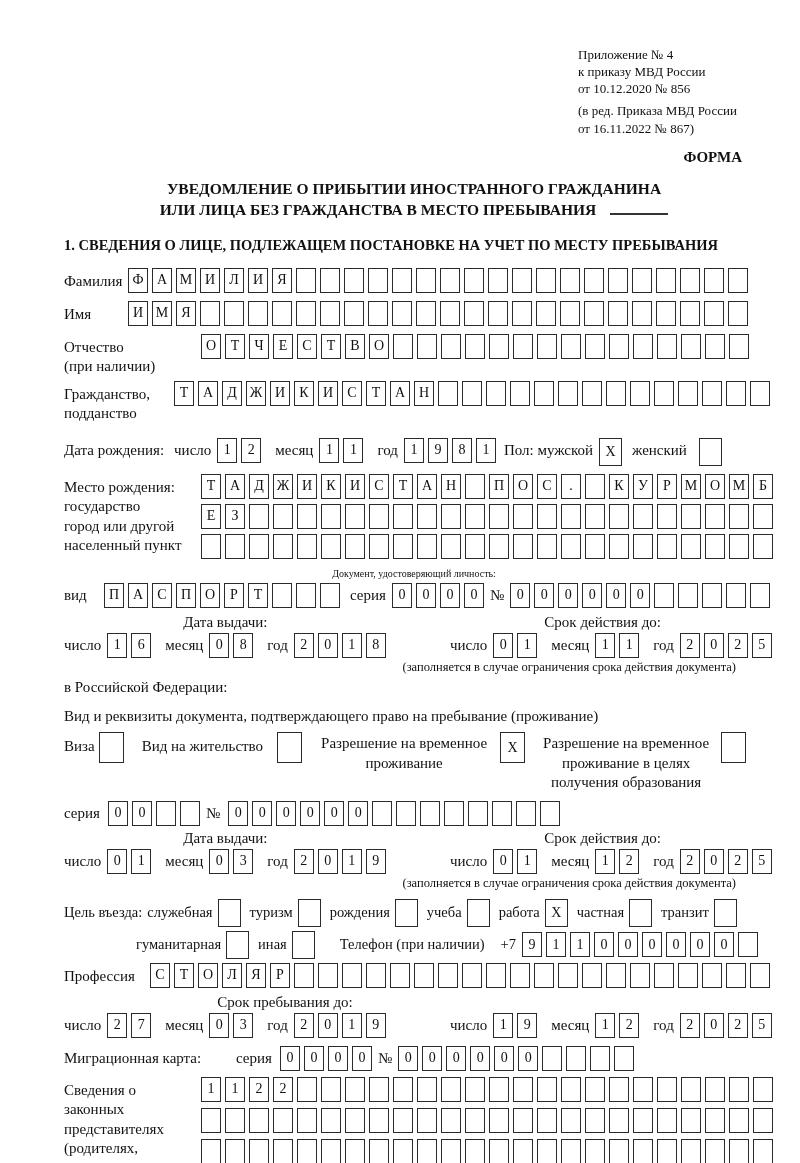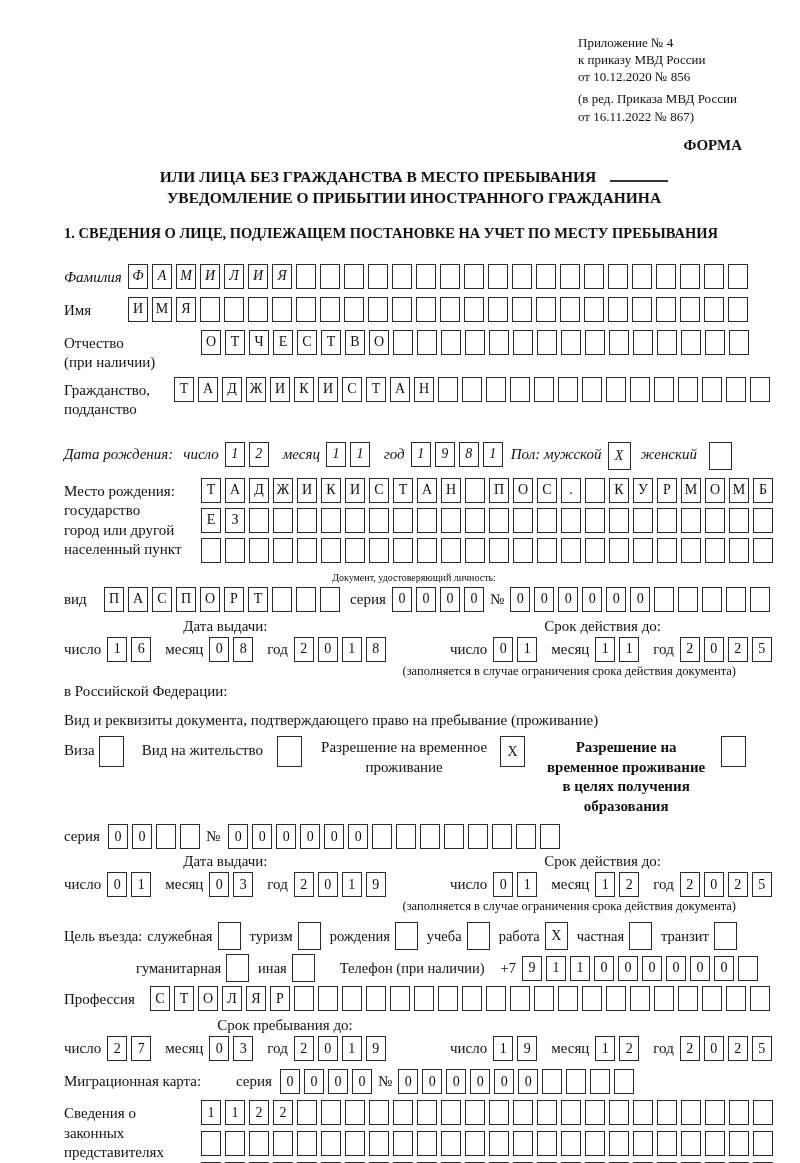--- a/index.html
+++ b/index.html
@@ -1,38 +1,38 @@
 <!DOCTYPE html>
 <html><head>
 <meta charset="utf-8">
 <style>
   html,body{margin:0;padding:0;background:#fff;}
   .page{
     position:relative;width:776px;height:1163px;box-sizing:border-box;
-    padding:34px 12px 10px 64px;background:#fff;color:#111;
+    padding:46px 12px 10px 64px;background:#fff;color:#111;
     font-family:"Liberation Serif","DejaVu Serif",serif;overflow:hidden;
   }
   .hdr{margin-left:auto;width:186px;font-size:13px;line-height:1.32;}
   .hdr .g2{margin-top:5px;}
   .forma{font-weight:bold;font-size:15px;text-align:right;margin:12px 22px 0 0;}
   .title{font-weight:bold;font-size:15.5px;text-align:center;margin-top:12px;line-height:1.38;}
   .uline{display:inline-block;width:58px;border-bottom:2px solid #333;margin-left:14px;height:14px;}
   .sec{font-weight:bold;font-size:14.5px;margin-top:16px;}
   .row{display:flex;align-items:flex-start;}
   .lbl{font-size:15px;flex:none;padding-top:4px;line-height:1.3;}
   .w64{width:64px;} .w110{width:110px;} .w137{width:137px;}
   .cells{display:flex;flex:none;}
   .cell{
     flex:none;width:18px;height:23px;border:1.5px solid #2b2b2b;margin-right:4px;
     display:flex;align-items:center;justify-content:center;
     font-size:14px;background:#fff;
   }
   .cb .cell{width:21px;height:26px;margin-right:0;}
   .cb2 .cell{width:23px;height:29px;margin-right:0;}
-  .mt14{margin-top:22px;font-style:italic;} .mt6{margin-top:8px;} .mt8{margin-top:8px;} .mt4{margin-top:4px;}
+  .mt14{margin-top:14px;} .mt6{margin-top:8px;} .mt8{margin-top:8px;} .mt4{margin-top:4px;}
   .stack{line-height:1.3;}
   .bp-rows .cells{margin-bottom:5px;}
   .dochead{font-weight:normal;font-size:10px;text-align:center;margin-top:4px;}
   .inl{font-size:15px;padding-top:4px;flex:none;}
   .dl{font-size:15px;padding:4px 6px 0 10px;flex:none;}
   .dl:first-child{padding-left:0;}
   .dates-head{display:flex;font-size:15px;margin-top:6px;}
   .dates-head .h1{width:330px;text-align:center;}
   .dates-head .hgap{width:56px;}
   .dates-head .h2{width:330px;text-align:center;}
@@ -60,22 +60,22 @@
     <div>Приложение № 4</div>
     <div>к приказу МВД России</div>
     <div>от 10.12.2020 № 856</div>
     <div class="g2">(в ред. Приказа МВД России</div>
     <div>от 16.11.2022 № 867)</div>
   </div>
 
   <div class="forma">ФОРМА</div>
 
   <div class="title">
+    <div>УВЕДОМЛЕНИЕ О ПРИБЫТИИ ИНОСТРАННОГО ГРАЖДАНИНА</div>
     <div><span>ИЛИ ЛИЦА БЕЗ ГРАЖДАНСТВА В МЕСТО ПРЕБЫВАНИЯ</span><span class="uline"></span></div>
-    <div>УВЕДОМЛЕНИЕ О ПРИБЫТИИ ИНОСТРАННОГО ГРАЖДАНИНА</div>
   </div>
 
   <div class="sec">1. СВЕДЕНИЯ О ЛИЦЕ, ПОДЛЕЖАЩЕМ ПОСТАНОВКЕ НА УЧЕТ ПО МЕСТУ ПРЕБЫВАНИЯ</div>
 
   <div class="row mt14">
     <div class="lbl w64">Фамилия</div>
     <div class="cells">
         <span class="cell">Ф</span>
         <span class="cell">А</span>
         <span class="cell">М</span>
@@ -422,21 +422,21 @@
       <div class="cells cb2" style="margin-left:14px;">
           <span class="cell"></span>
         </div>
     </div>
     <div class="opt" style="margin-left:18px;">
       <div class="optlabel ctr" style="width:168px;">Разрешение на временное проживание</div>
       <div class="cells cb2" style="margin-left:12px;">
           <span class="cell">X</span>
         </div>
     </div>
-    <div class="opt" style="margin-left:16px;font-weight:bold;">
+    <div class="opt" style="margin-left:16px;">
       <div class="optlabel ctr" style="width:170px;">Разрешение на временное проживание в целях получения образования</div>
       <div class="cells cb2" style="margin-left:10px;">
           <span class="cell"></span>
         </div>
     </div>
   </div>
 
   <div class="row mt8">
     <div class="inl">серия</div>
     <div class="cells" style="margin-left:8px;">

